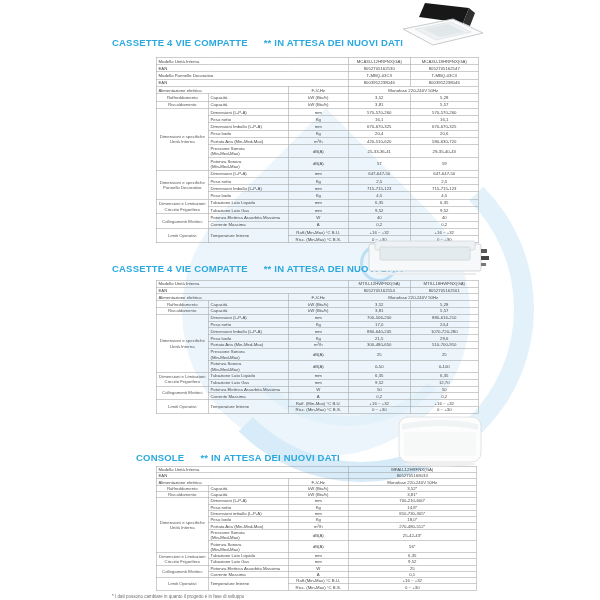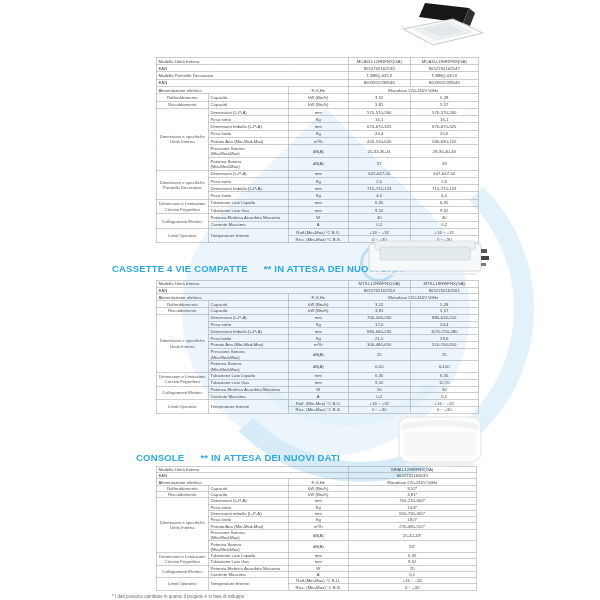--- a/index.html
+++ b/index.html
@@ -46,20 +46,23 @@
 </head>
 <body>
 
 <div class="page">
 
   <div class="wm wm-drop"></div>
   <div class="wm wm-ring"></div>
   <div class="wm wm-ring2"></div>
   <div class="wm wm-rmark">R</div>
 
+  <div class="sec-title" id="title-1">
+    <span>CASSETTE 4 VIE COMPATTE</span><span class="notice">** IN ATTESA DEI NUOVI DATI</span>
+  </div>
   <div class="prod" id="img-cassette">
     <svg viewBox="0 0 88 46">
       <polygon points="27,1 71,6 65,21 21,15" fill="#181818"></polygon>
       <polygon points="71,6 77,11 72,24 65,21" fill="#303030"></polygon>
       <polygon points="5,27 55,17 85,31 35,43" fill="#fbfbfb" stroke="#c6cbce" stroke-width="1"></polygon>
       <polygon points="17,27 53,20 73,30 38,38" fill="#eef1f2" stroke="#d9dde0" stroke-width="0.6"></polygon>
       <polygon points="25,27 50,22 66,30 42,35" fill="#e2e7ea"></polygon>
     </svg>
   </div>
   <div class="tbl-wrap" id="tbl-wrap-1">

